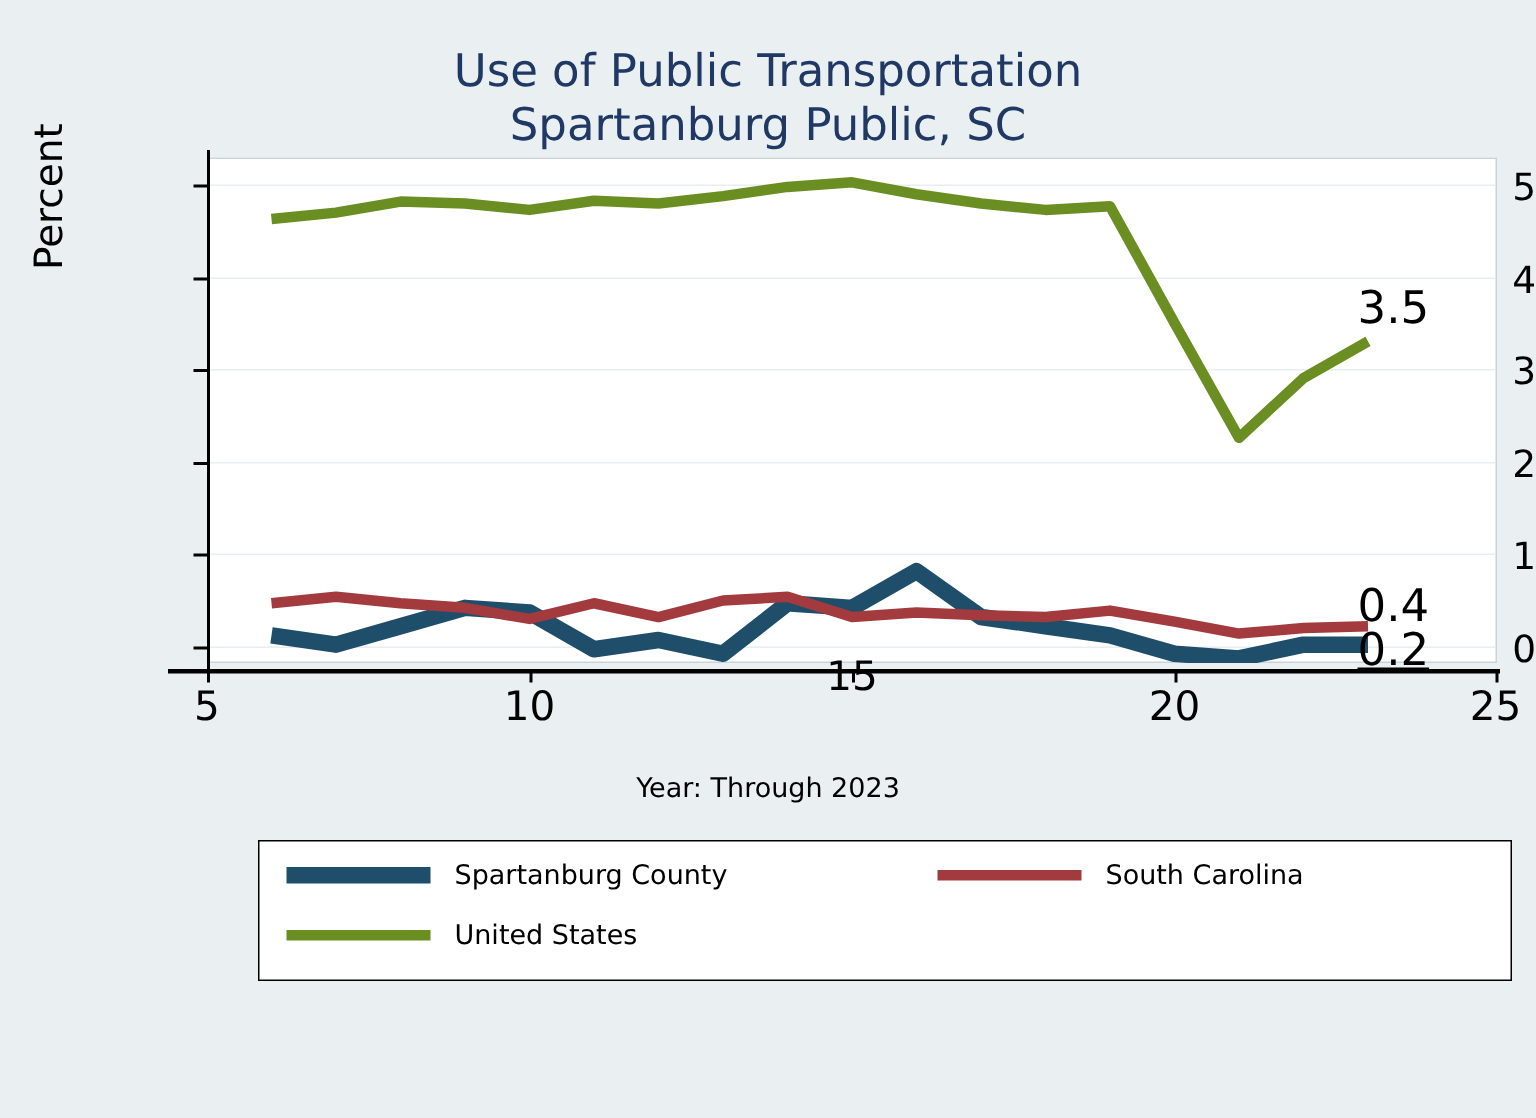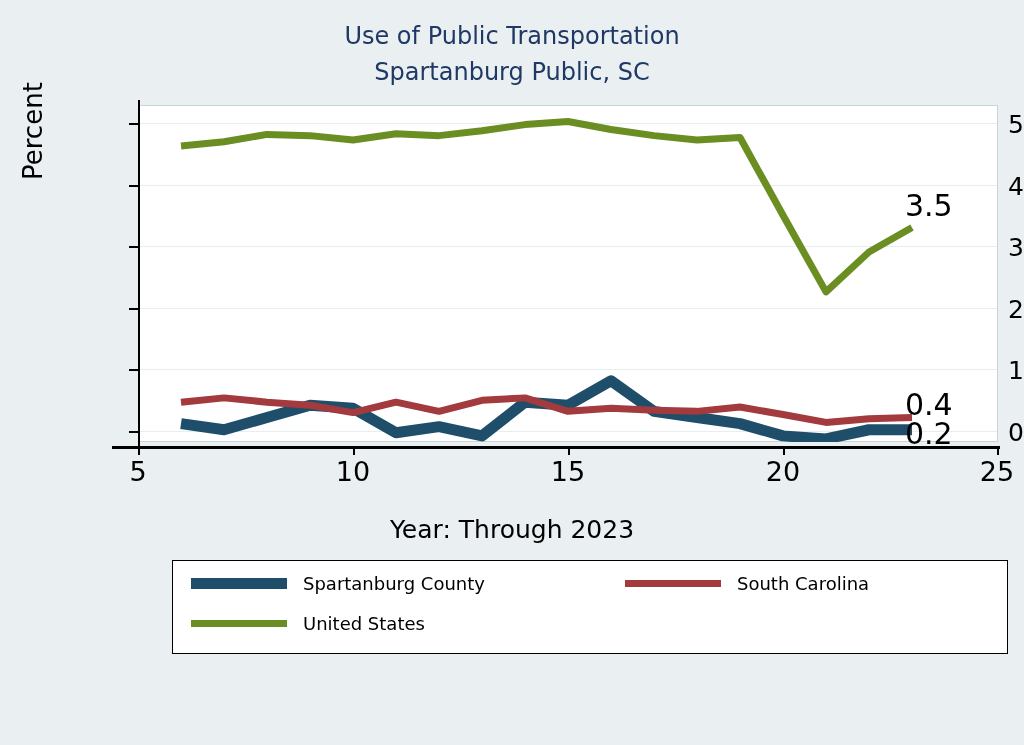--- a/index.html
+++ b/index.html
@@ -13,26 +13,26 @@
     font-family: "Liberation Sans", sans-serif;
     overflow: hidden;
     position: relative;
   }
   #chart-root {
     position: absolute;
     inset: 0;
   }
   .title-block {
     position: absolute;
-    top: 18px;
+    top: 30px;
     left: 0;
     width: 100%;
     text-align: center;
     color: #1f3864;
-    font-size: 24px;
+    font-size: 30px;
     line-height: 36px;
     font-family: "DejaVu Sans", sans-serif;
   }
   .plot-area {
     position: absolute;
     left: 138px;
     top: 105px;
     width: 860px;
     height: 337px;
     background: #ffffff;
@@ -94,21 +94,21 @@
     color: #000;
     white-space: nowrap;
     font-family: "DejaVu Sans", sans-serif;
   }
   .axis-title-x {
     position: absolute;
     top: 515px;
     left: 0;
     width: 100%;
     text-align: center;
-    font-size: 25px;
+    font-size: 18px;
     color: #000;
     font-family: "DejaVu Sans", sans-serif;
   }
   .endlabel {
     position: absolute;
     font-size: 30px;
     color: #000;
     font-family: "DejaVu Sans", sans-serif;
     white-space: nowrap;
   }
@@ -198,21 +198,21 @@
 
   <div class="ylabel-text" style="top:418px;width:110px;">0</div>
   <div class="ylabel-text" style="top:356px;width:110px;">1</div>
   <div class="ylabel-text" style="top:295px;width:110px;">2</div>
   <div class="ylabel-text" style="top:233px;width:110px;">3</div>
   <div class="ylabel-text" style="top:172px;width:110px;">4</div>
   <div class="ylabel-text" style="top:110px;width:110px;">5</div>
 
   <div class="xlabel-text" style="left:108px;top:456px;width:60px;">5</div>
   <div class="xlabel-text" style="left:323px;top:456px;width:60px;">10</div>
-  <div class="xlabel-text" style="left:538px;top:456px;width:60px;">15</div>
+  <div class="xlabel-text" style="left:538px;top:436px;width:60px;">15</div>
   <div class="xlabel-text" style="left:753px;top:456px;width:60px;">20</div>
   <div class="xlabel-text" style="left:967px;top:456px;width:60px;">25</div>
 
   <div class="axis-title-y">Percent</div>
   <div class="axis-title-x">Year: Through 2023</div>
 
   <div class="endlabel" style="left:905px;top:188px;">3.5</div>
   <div class="endlabel" style="left:905px;top:387px;">0.4</div>
   <div class="endlabel" style="left:905px;top:416px;text-decoration:underline;">0.2</div>
 

